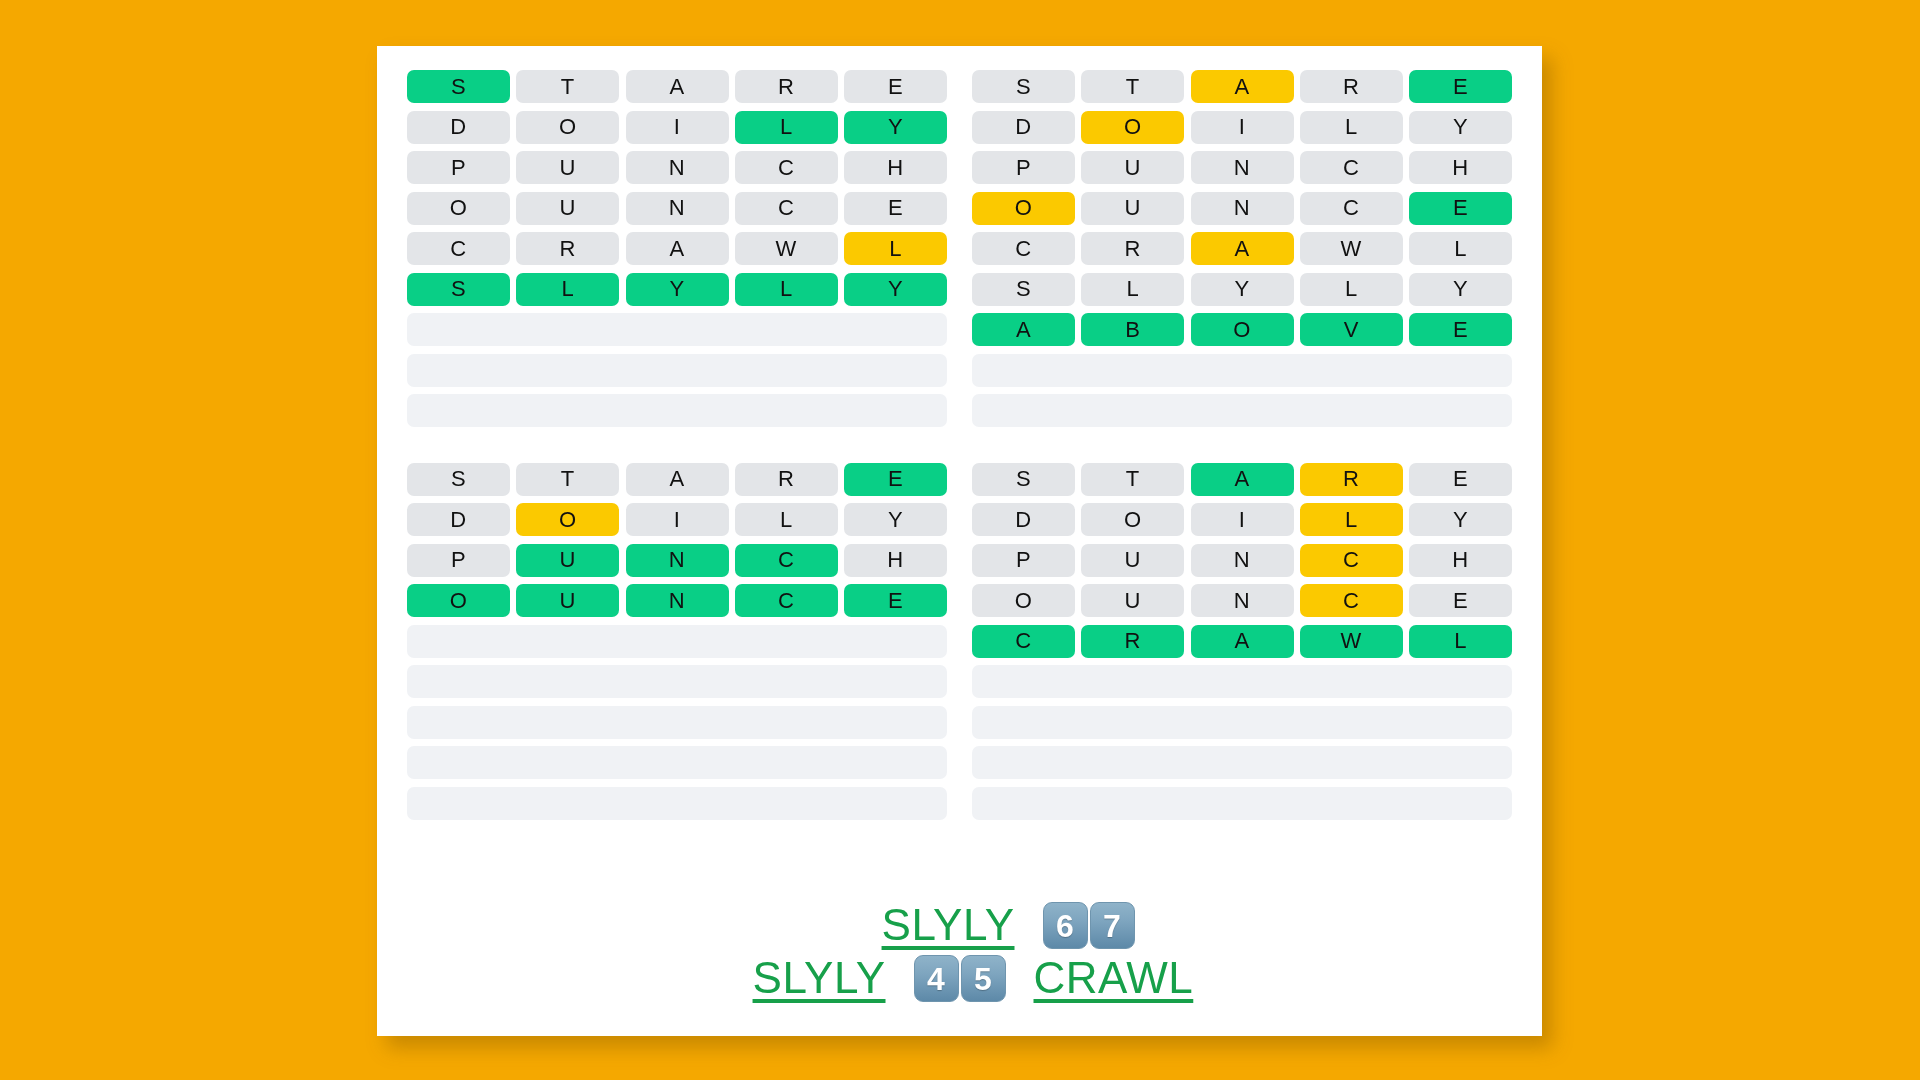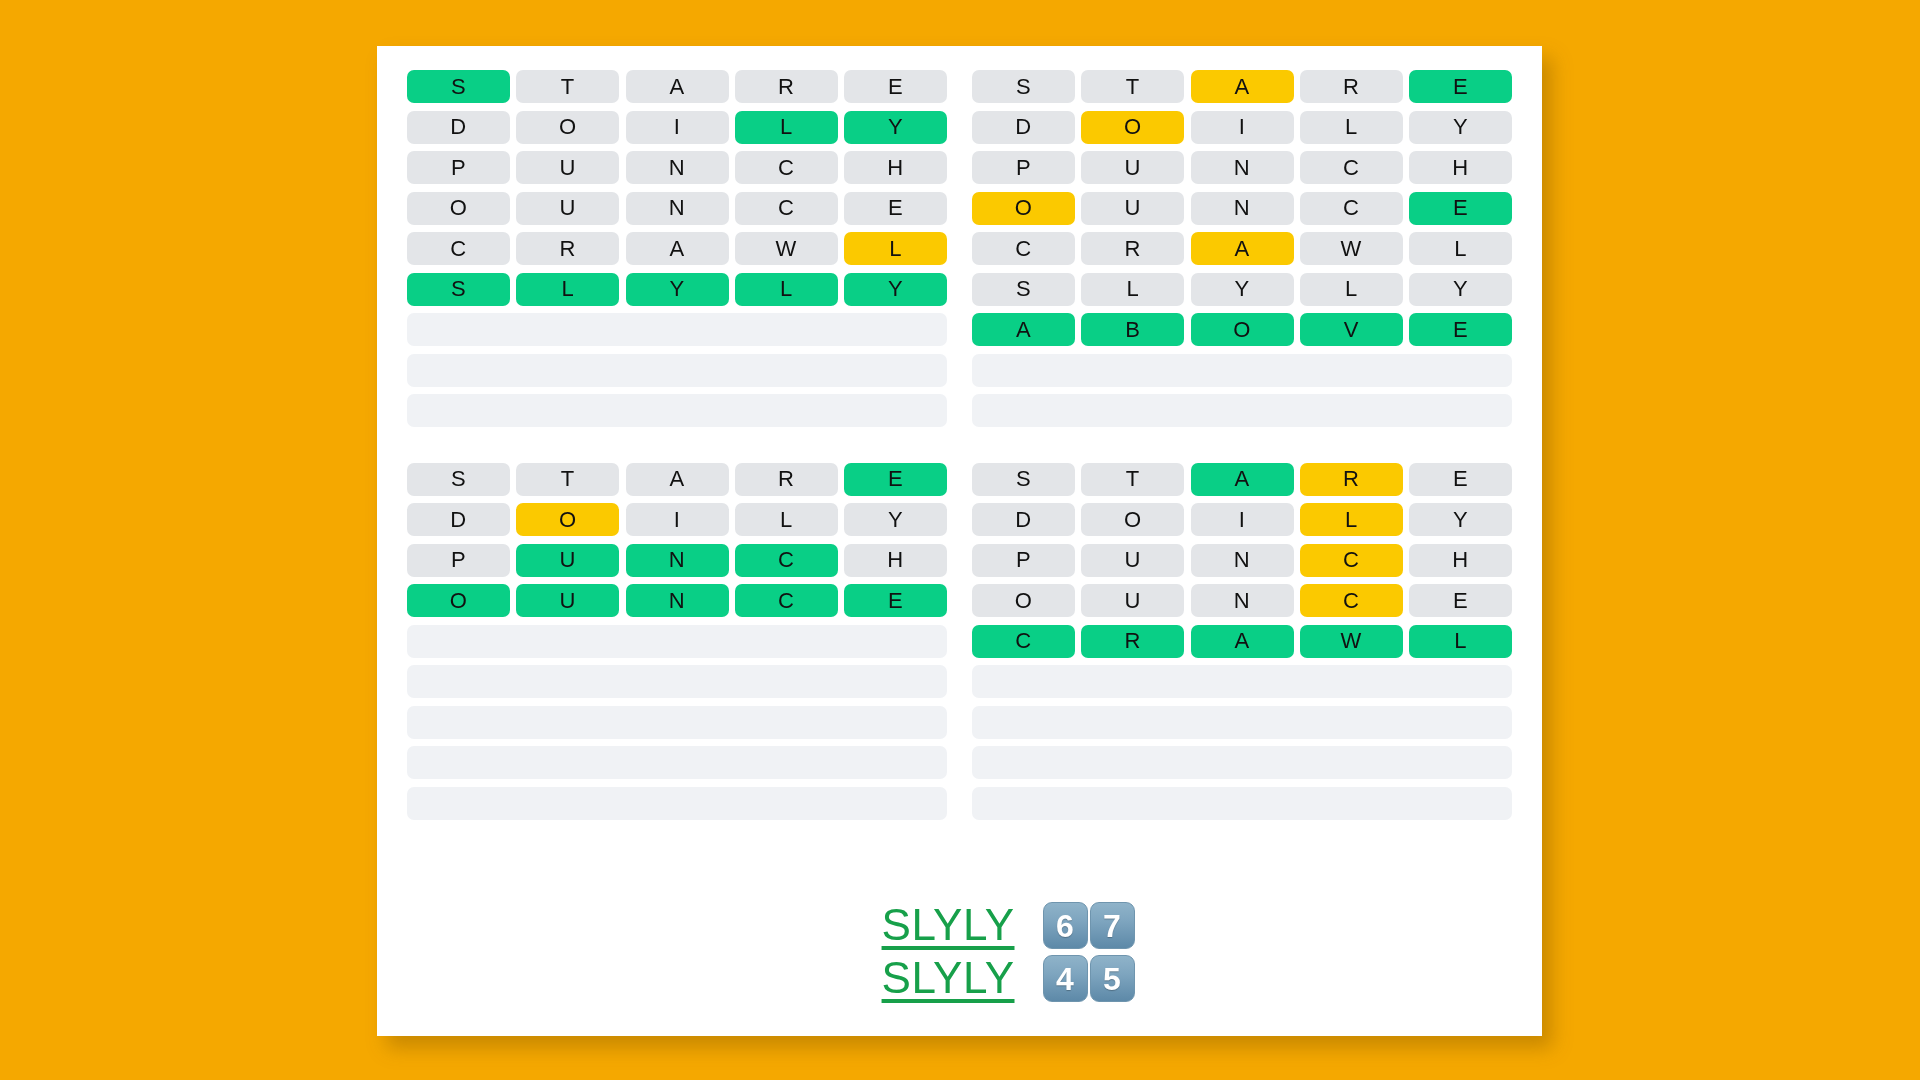--- a/index.html
+++ b/index.html
@@ -314,16 +314,17 @@
           <div class="num-tile">6</div>
           <div class="num-tile">7</div>
         </div>
       </div>
       <div class="score-line">
         <a class="word left">SLYLY</a>
         <div class="num-pair">
           <div class="num-tile">4</div>
           <div class="num-tile">5</div>
         </div>
+        <a class="word right">CRAWL</a>
       </div>
     </div>
 
 </div>
 
 </body></html>

